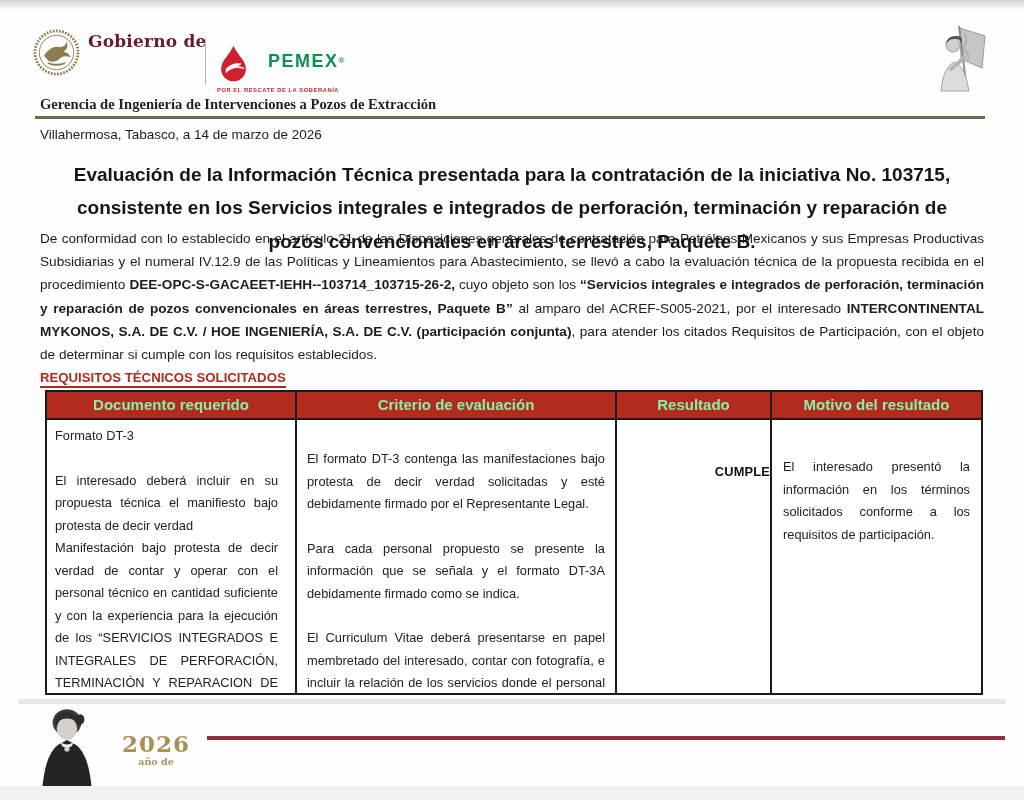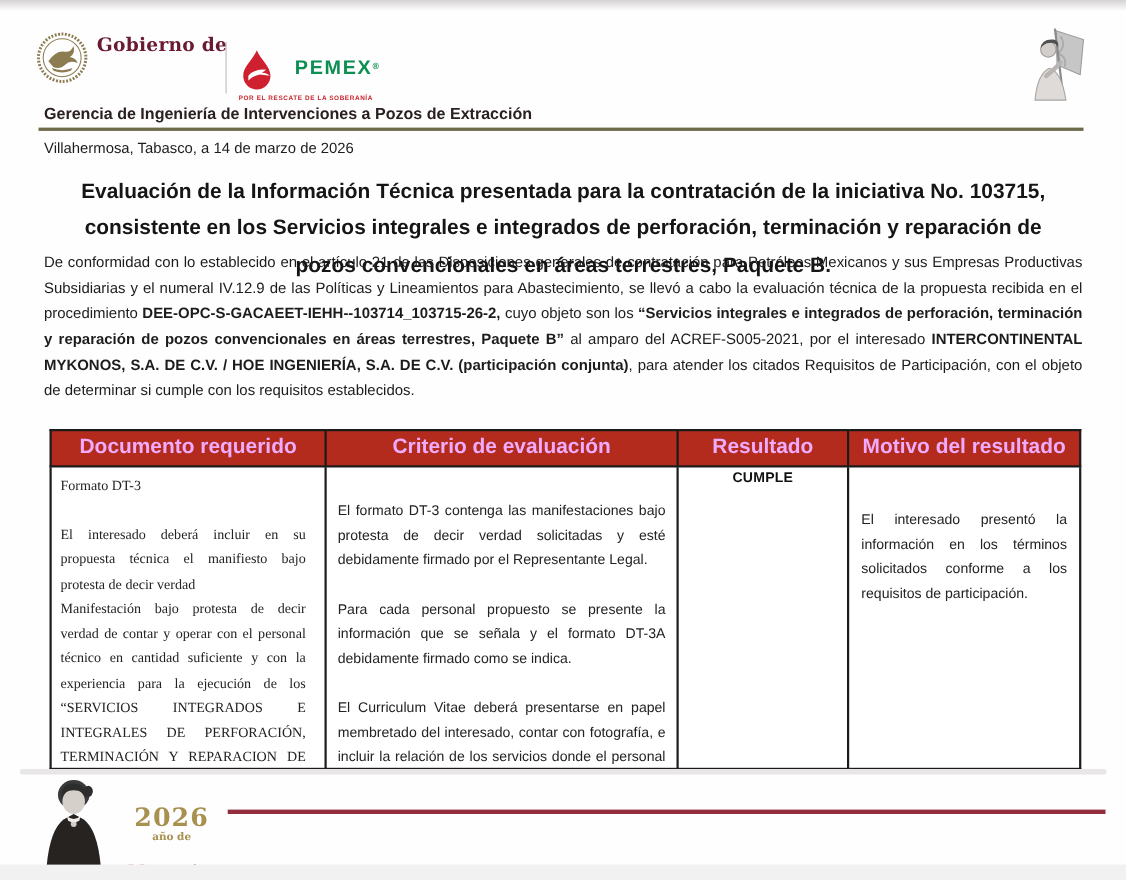--- a/index.html
+++ b/index.html
@@ -15,44 +15,44 @@
   .seal{position:absolute;left:33px;top:29px;}
   .gob-text{position:absolute;left:88px;top:33px;color:#6b1b31;font-family:"DejaVu Serif",serif;font-weight:bold;line-height:1;}
   .gob-text .l1{font-size:17px;letter-spacing:.2px;}
   .gob-text .l2{font-size:28px;margin-top:1px;letter-spacing:.3px;}
   .logo-divider{position:absolute;left:205px;top:38px;width:1px;height:47px;background:#b9b9b9;}
   .pemex-drop{position:absolute;left:218px;top:43px;}
   .pemex-word{position:absolute;left:268px;top:52px;color:#0b8f52;font-size:18px;font-weight:bold;letter-spacing:1.5px;line-height:1;}
   .pemex-reg{font-size:8px;color:#0b8f52;vertical-align:4px;letter-spacing:0;}
   .pemex-tagline{position:absolute;left:217px;top:87px;color:#c9242c;font-size:5.8px;font-weight:bold;letter-spacing:.55px;}
   .flag-figure{position:absolute;left:926px;top:23px;}
-  .department{position:absolute;left:40px;top:96px;width:900px;font-size:14.6px;font-weight:bold;color:#2a2020;}
+  .department{position:absolute;left:40px;top:96px;width:900px;font-size:14.6px;font-weight:bold;color:#2a2020;font-family:Liberation Serif, serif;}
   .olive-line{position:absolute;left:35px;top:116px;width:950px;height:3px;background:#6e6b4a;}
 
   .dateline{position:absolute;left:40px;top:127px;width:945px;font-size:13.5px;color:#1d1d1d;}
 
   .doc-title{position:absolute;left:55px;top:158px;width:914px;text-align:center;font-size:19px;font-weight:bold;line-height:1.75;color:#151515;}
 
   .body-par{position:absolute;left:40px;top:227px;width:944px;font-size:13.6px;line-height:1.71;text-align:justify;color:#1c1c1c;margin:0;}
   .body-par .b{font-weight:bold;}
 
   .section-heading{position:absolute;left:40px;top:370px;font-size:13.2px;font-weight:bold;color:#b02a1e;}
   .section-heading span{display:inline-block;border-bottom:2px solid #b02a1e;padding-bottom:1px;}
 
   
   .eval-table{position:absolute;left:45px;top:390px;width:936px;border-collapse:collapse;table-layout:fixed;}
-  .eval-table th{background:#b32b1d;color:#f0abfc;font-size:19px;font-weight:bold;border:2.5px solid #1b1b1b;padding:4px 2px 5px;text-align:center;}
+  .eval-table th{background:#b32b1d;color:#86efac;font-size:15px;font-weight:bold;border:2.5px solid #1b1b1b;padding:4px 2px 5px;text-align:center;}
   .eval-table td{border:2px solid #1b1b1b;padding:0;vertical-align:top;background:#fff;}
   .clip{height:273px;overflow:hidden;box-sizing:border-box;}
   .cell-p{margin:0;font-size:12.8px;line-height:1.76;color:#222;text-align:justify;}
-  .doc-cell{padding:5px 17px 0 8px;font-family:Liberation Serif, serif;}
+  .doc-cell{padding:5px 17px 0 8px;}
   .doc-cell .p-title{text-align:left;margin-bottom:22px;}
   .crit-cell{padding:28px 10px 0 10px;}
   .crit-cell .cell-p{margin-bottom:22px;}
-  .res-cell{text-align:center;}
+  .res-cell{padding-top:42px;text-align:right;}
   .cumple{font-size:12.8px;font-weight:bold;color:#111;letter-spacing:.2px;}
   .mot-cell{padding:36px 11px 0 11px;}
 
   
   .portrait{position:absolute;left:36px;top:701px;}
   .footer-word{position:absolute;left:98px;top:732px;width:116px;text-align:center;font-family:"DejaVu Serif",serif;line-height:1;}
   .fw-year{font-size:23px;font-weight:bold;color:#a8904f;letter-spacing:1px;}
   .fw-sub{font-size:9.5px;font-weight:bold;color:#a8904f;margin-top:2px;}
   .fw-n1{font-size:14px;font-weight:bold;color:#7b2837;margin-top:18px;}
   .fw-n2{font-size:27px;font-weight:bold;color:#4d7c0f;margin-top:1px;letter-spacing:.5px;}
@@ -100,20 +100,21 @@
 
   <div class="department">Gerencia de Ingeniería de Intervenciones a Pozos de Extracción</div>
   <div class="olive-line"></div>
 
   <div class="dateline">Villahermosa, Tabasco, a 14 de marzo de 2026</div>
 
   <div class="doc-title">Evaluación de la Información Técnica presentada para la contratación de la iniciativa No. 103715, consistente en los Servicios integrales e integrados de perforación, terminación y reparación de pozos convencionales en áreas terrestres, Paquete B.</div>
 
   <p class="body-par"><span>De conformidad con lo establecido en el artículo 21 de las Disposiciones generales de contratación para Petróleos Mexicanos y sus Empresas Productivas Subsidiarias y el numeral IV.12.9 de las Políticas y Lineamientos para Abastecimiento, se llevó a cabo la evaluación técnica de la propuesta recibida en el procedimiento </span><span class="b">DEE-OPC-S-GACAEET-IEHH--103714_103715-26-2,</span><span> cuyo objeto son los </span><span class="b">“Servicios integrales e integrados de perforación, terminación y reparación de pozos convencionales en áreas terrestres, Paquete B”</span><span> al amparo del ACREF-S005-2021, por el interesado </span><span class="b">INTERCONTINENTAL MYKONOS, S.A. DE C.V. / HOE INGENIERÍA, S.A. DE C.V. (participación conjunta)</span><span>, para atender los citados Requisitos de Participación, con el objeto de determinar si cumple con los requisitos establecidos.</span></p>
 
+  <div class="section-heading"><span>REQUISITOS TÉCNICOS SOLICITADOS</span></div>
 
   <table class="eval-table">
     <colgroup>
       <col style="width:250px">
         <col style="width:320px">
         <col style="width:155px">
         <col style="width:211px">
     </colgroup>
     <thead>
       <tr>

